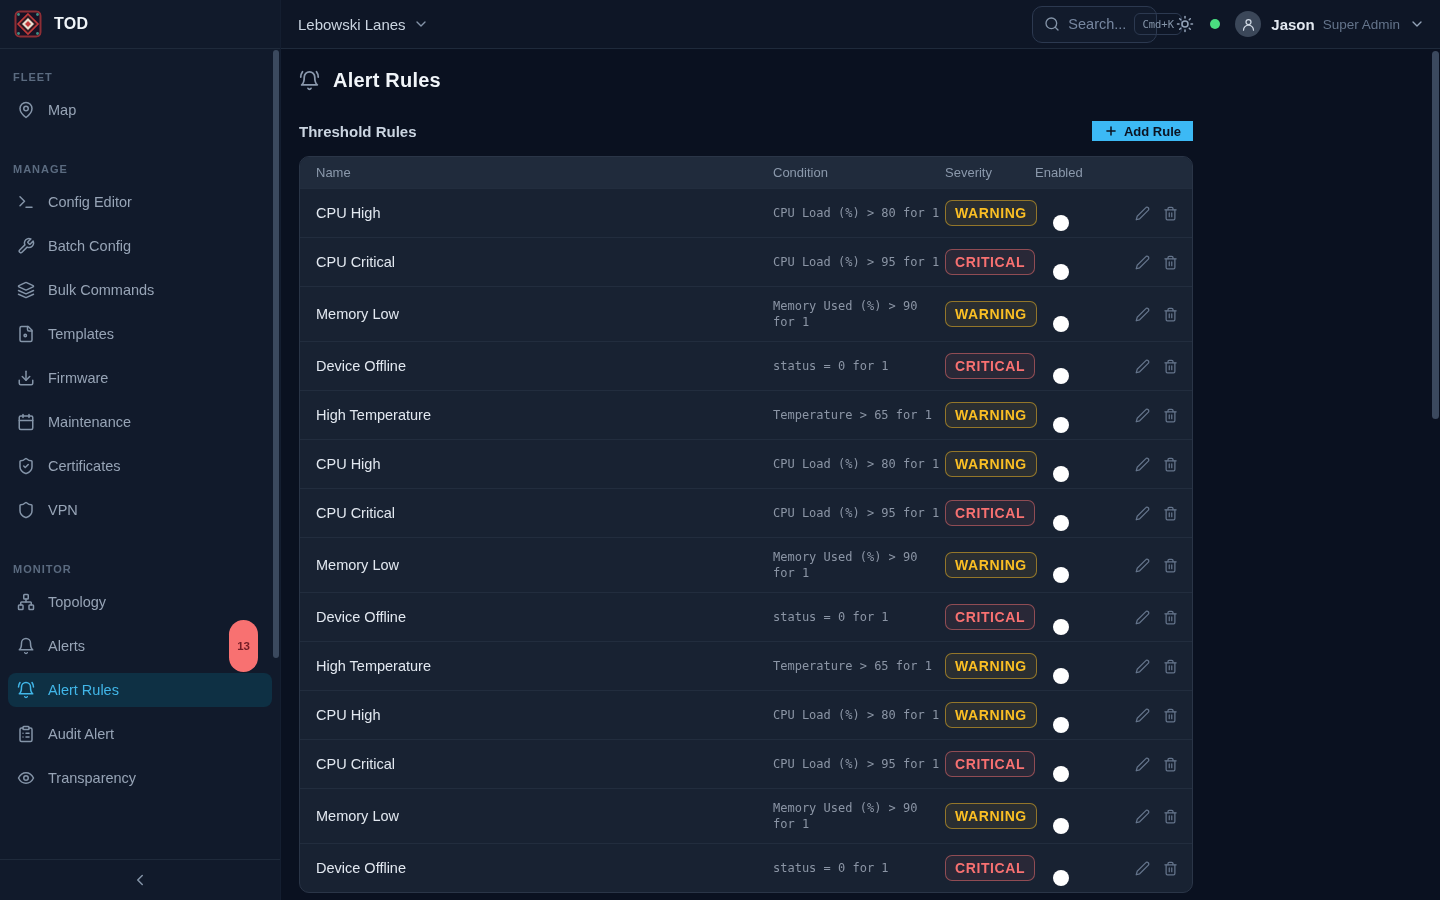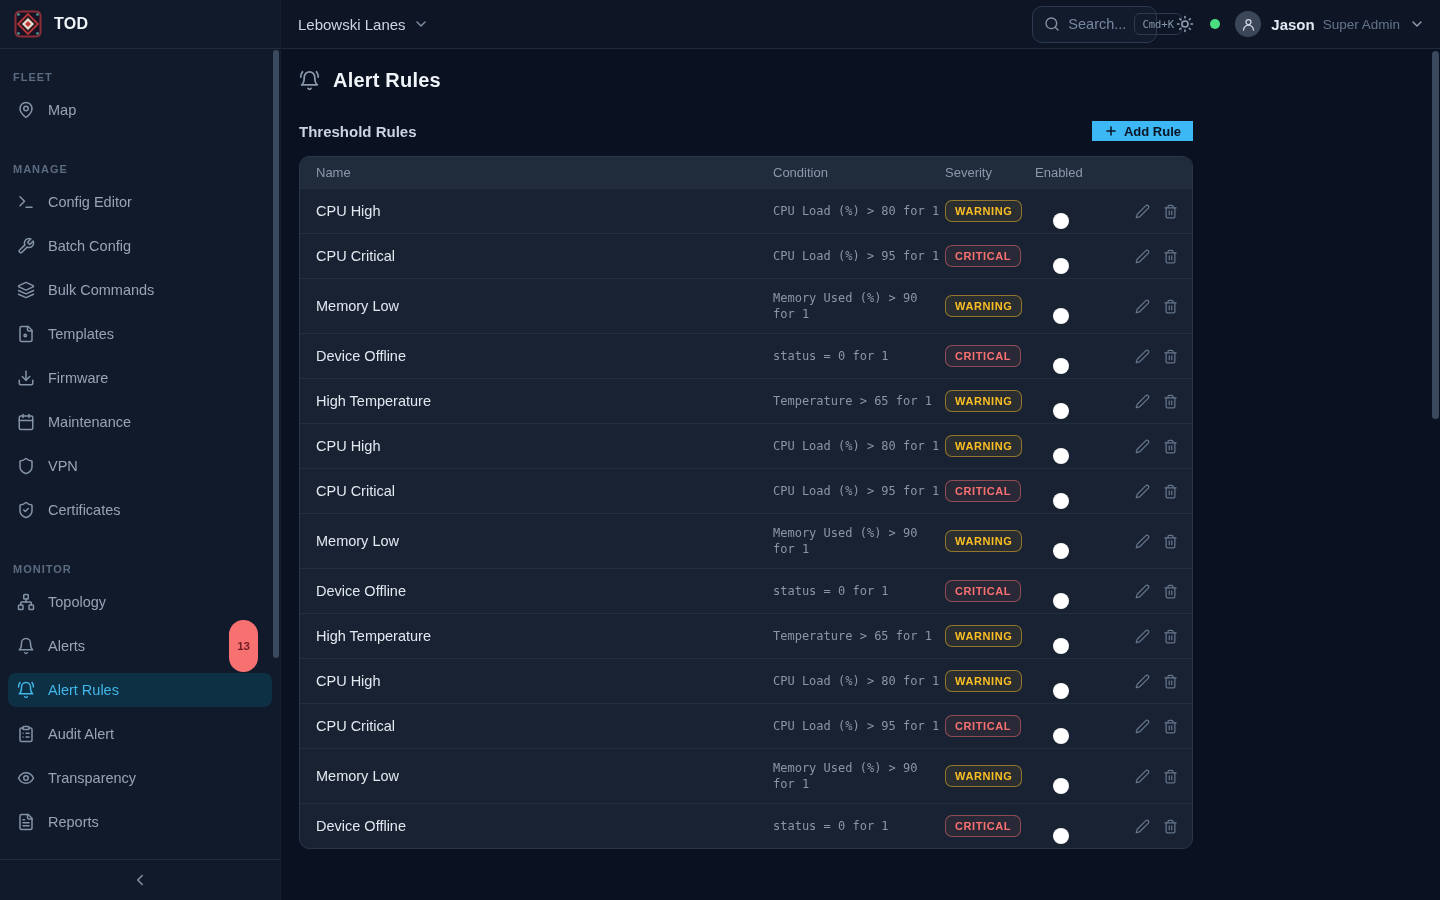--- a/index.html
+++ b/index.html
@@ -110,21 +110,21 @@
     display: grid; grid-template-columns: 457px 172px 90px 98px 1fr;
     align-items: center; padding: 11px 0 11px 16px; min-height: 43px;
     border-top: 1px solid rgba(148,163,184,0.09);
   }
   .cell-name { font-size: 14.5px; color: #e2e8f0; }
   .cell-cond {
     font-family: "DejaVu Sans Mono", monospace; font-size: 12px; color: #8b95a5;
     line-height: 16px; padding-right: 0; word-break: normal;
   }
   .sev-badge {
-    display: inline-block; font-size: 11px; font-weight: 700; letter-spacing: 0.6px;
+    display: inline-block; font-size: 14px; font-weight: 700; letter-spacing: 0.6px;
     padding: 4px 9px; border-radius: 7px; white-space: nowrap;
   }
   .sev-badge.warning { color: #fbbf24; background: rgba(251,191,36,0.08); border: 1px solid rgba(251,191,36,0.5); }
   .sev-badge.critical { color: #f87171; background: rgba(248,113,113,0.08); border: 1px solid rgba(248,113,113,0.5); }
   .toggle {
     width: 36px; height: 20px; border-radius: 10px; background: #4ade80;
     position: relative; cursor: pointer;
   }
   .toggle .knob {
     position: absolute; top: 2px; left: 18px; width: 16px; height: 16px;
@@ -229,32 +229,32 @@
               <rect x="3" y="4" width="18" height="18" rx="2"></rect>
               <path d="M3 10h18"></path>
             </svg>
           </span>
           <span>Maintenance</span>
         </div>
         <div class="nav-item">
           <span class="nav-ic">
             <svg class="ic" width="18" height="18" viewBox="0 0 24 24" fill="none" stroke="currentColor" stroke-width="2" stroke-linecap="round" stroke-linejoin="round">
               <path d="M20 13c0 5-3.5 7.5-7.66 8.95a1 1 0 0 1-.67-.01C7.5 20.5 4 18 4 13V6a1 1 0 0 1 1-1c2 0 4.5-1.2 6.24-2.72a1.17 1.17 0 0 1 1.52 0C14.51 3.81 17 5 19 5a1 1 0 0 1 1 1z"></path>
+              <path d="m9 12 2 2 4-4"></path>
+            </svg>
+          </span>
+          <span>Certificates</span>
+        </div>
+        <div class="nav-item">
+          <span class="nav-ic">
+            <svg class="ic" width="18" height="18" viewBox="0 0 24 24" fill="none" stroke="currentColor" stroke-width="2" stroke-linecap="round" stroke-linejoin="round">
+              <path d="M20 13c0 5-3.5 7.5-7.66 8.95a1 1 0 0 1-.67-.01C7.5 20.5 4 18 4 13V6a1 1 0 0 1 1-1c2 0 4.5-1.2 6.24-2.72a1.17 1.17 0 0 1 1.52 0C14.51 3.81 17 5 19 5a1 1 0 0 1 1 1z"></path>
             </svg>
           </span>
           <span>VPN</span>
-        </div>
-        <div class="nav-item">
-          <span class="nav-ic">
-            <svg class="ic" width="18" height="18" viewBox="0 0 24 24" fill="none" stroke="currentColor" stroke-width="2" stroke-linecap="round" stroke-linejoin="round">
-              <path d="M20 13c0 5-3.5 7.5-7.66 8.95a1 1 0 0 1-.67-.01C7.5 20.5 4 18 4 13V6a1 1 0 0 1 1-1c2 0 4.5-1.2 6.24-2.72a1.17 1.17 0 0 1 1.52 0C14.51 3.81 17 5 19 5a1 1 0 0 1 1 1z"></path>
-              <path d="m9 12 2 2 4-4"></path>
-            </svg>
-          </span>
-          <span>Certificates</span>
         </div>
       </div>
       <div class="nav-section">
         <div class="nav-section-label">MONITOR</div>
         <div class="nav-item">
           <span class="nav-ic">
             <svg class="ic" width="18" height="18" viewBox="0 0 24 24" fill="none" stroke="currentColor" stroke-width="2" stroke-linecap="round" stroke-linejoin="round">
               <rect x="16" y="16" width="6" height="6" rx="1"></rect>
               <rect x="2" y="16" width="6" height="6" rx="1"></rect>
               <rect x="9" y="2" width="6" height="6" rx="1"></rect>
@@ -299,32 +299,20 @@
           <span>Audit Alert</span>
         </div>
         <div class="nav-item">
           <span class="nav-ic">
             <svg class="ic" width="18" height="18" viewBox="0 0 24 24" fill="none" stroke="currentColor" stroke-width="2" stroke-linecap="round" stroke-linejoin="round">
               <path d="M2 12s3.5-7 10-7 10 7 10 7-3.5 7-10 7-10-7-10-7Z"></path>
               <circle cx="12" cy="12" r="3"></circle>
             </svg>
           </span>
           <span>Transparency</span>
-        </div>
-        <div class="nav-item">
-          <span class="nav-ic">
-            <svg class="ic" width="18" height="18" viewBox="0 0 24 24" fill="none" stroke="currentColor" stroke-width="2" stroke-linecap="round" stroke-linejoin="round">
-              <path d="M15 2H6a2 2 0 0 0-2 2v16a2 2 0 0 0 2 2h12a2 2 0 0 0 2-2V7Z"></path>
-              <path d="M14 2v4a2 2 0 0 0 2 2h4"></path>
-              <path d="M10 9H8"></path>
-              <path d="M16 13H8"></path>
-              <path d="M16 17H8"></path>
-            </svg>
-          </span>
-          <span>Reports</span>
         </div>
       </div>
     </nav>
   <div class="side-scrollthumb"></div>
 
   <div class="sidebar-footer">
     <span>
         <svg class="ic" width="18" height="18" viewBox="0 0 24 24" fill="none" stroke="currentColor" stroke-width="2" stroke-linecap="round" stroke-linejoin="round">
           <path d="m15 18-6-6 6-6"></path>
         </svg>

